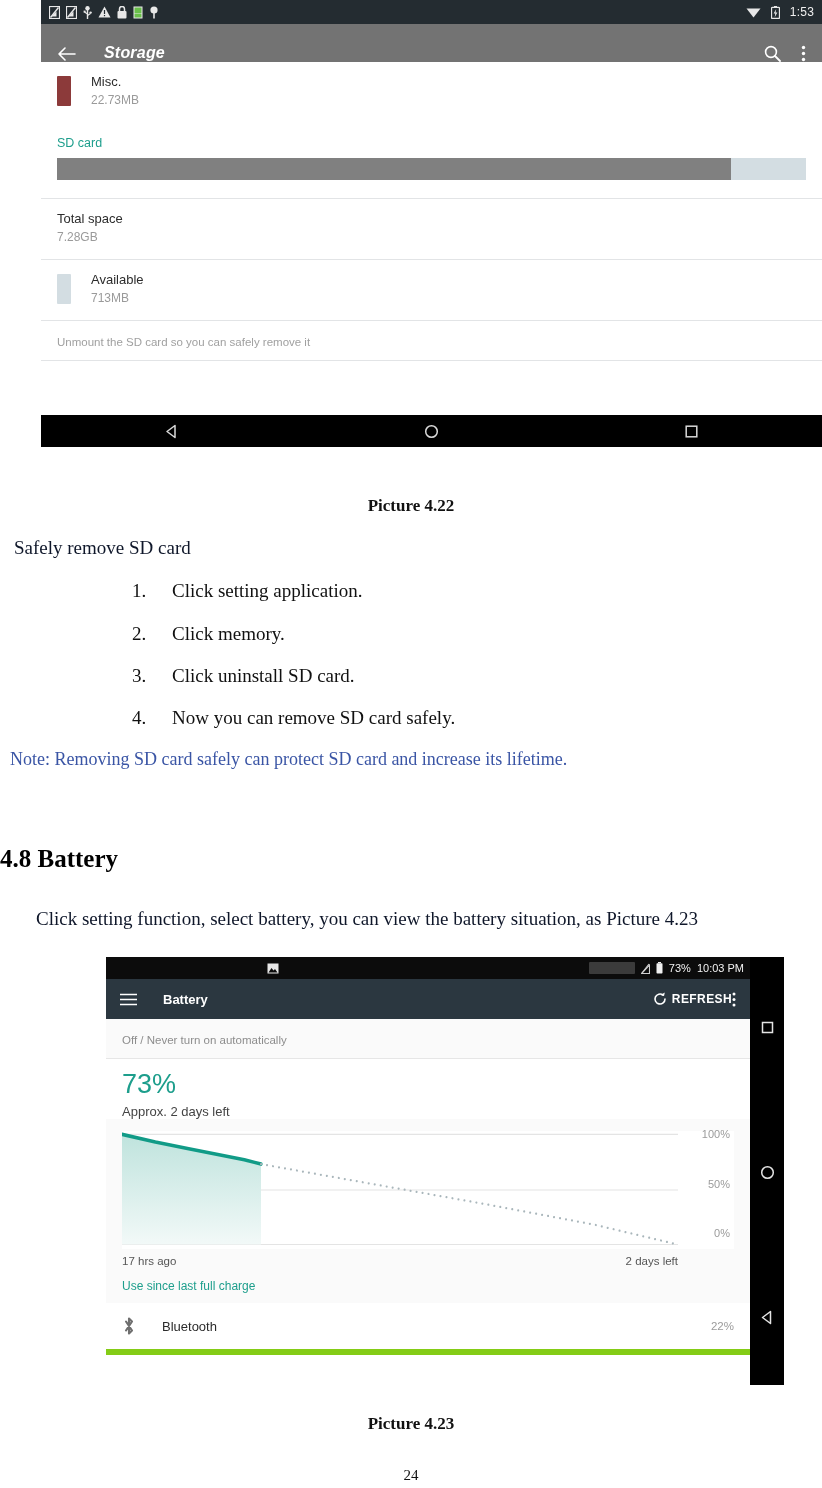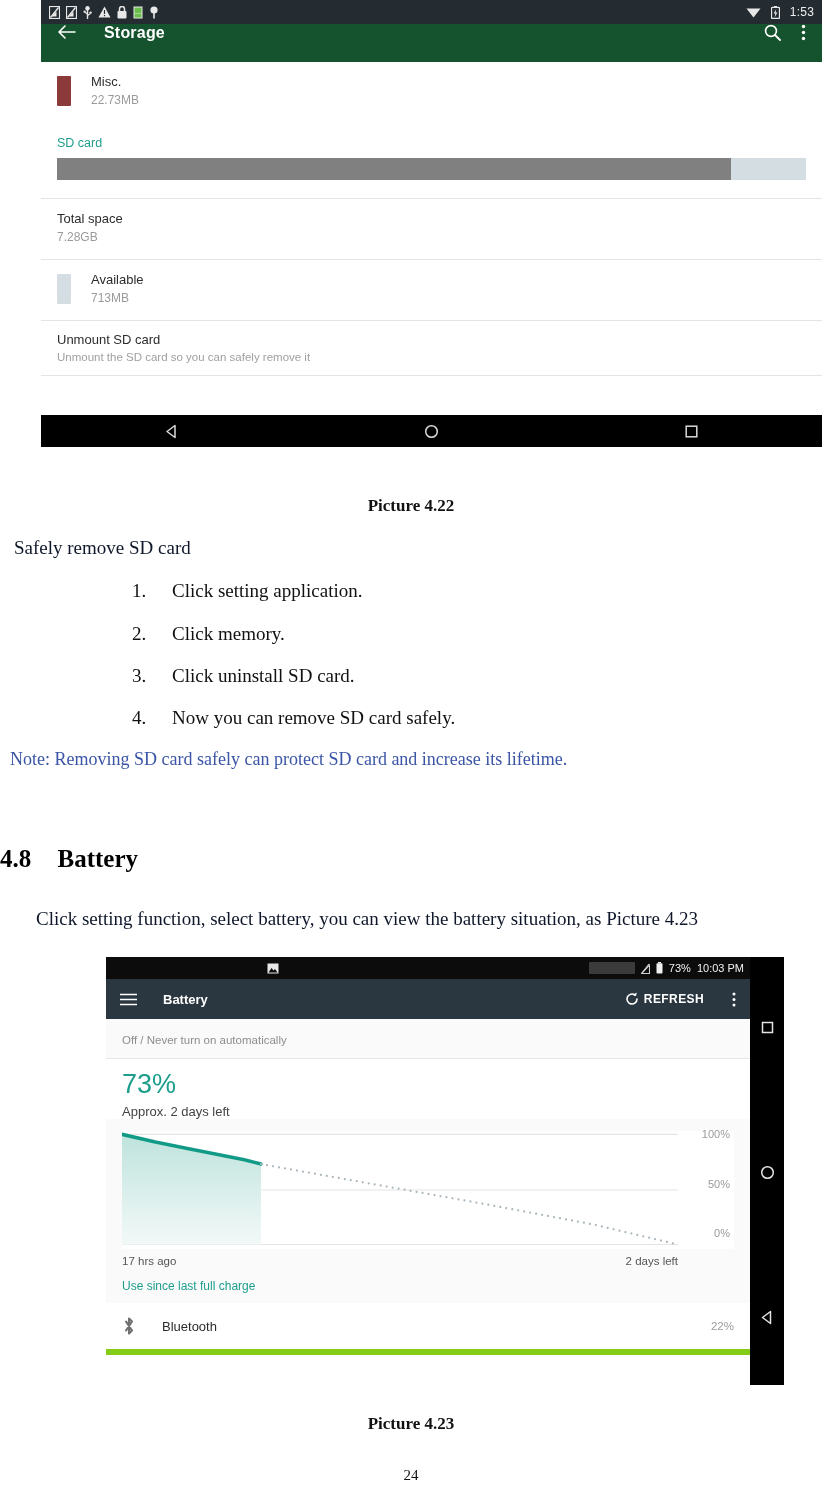--- a/index.html
+++ b/index.html
@@ -23,22 +23,22 @@
     height: 24px; background: #242c31; width: 100%;
     display: flex; align-items: center; padding: 0 8px;
     color: #e9eaea;
   }
   .sb-left { display: flex; align-items: center; gap: 6px; }
   .sb-right { margin-left: auto; display: flex; align-items: center; gap: 10px; }
   .sb-time { font-size: 12px; color: #f0f0f0; letter-spacing: .2px; }
   .ic { display: inline-block; line-height: 0; }
 
   .toolbar {
-    height: 38px; background: #14532d; display: flex; align-items: flex-start;
-    padding: 0 16px; color: #ffffff;
+    height: 38px; background: #737373; display: flex; align-items: flex-end;
+    padding: 0 16px; color: #ffffff; font-style: italic;
   }
   .toolbar .tb-title {
     font-size: 16px; font-weight: bold; margin-left: 28px; letter-spacing: .2px;
   }
   .toolbar .tb-actions { margin-left: auto; display: flex; align-items: center; gap: 20px; }
 
   .stor-body { background: #fff; height: 385px; position: relative; }
   .swatch-row { display: flex; align-items: flex-start; padding: 12px 16px 14px 16px; }
   .swatch {
     width: 14px; height: 30px; border-radius: 1px; margin-right: 20px; margin-top: 2px;
@@ -79,21 +79,21 @@
   }
   .ol-num { width: 40px; }
   .note {
     position: absolute; font-family: "Liberation Serif", serif;
     font-size: 18px; color: #3a55a5;
   }
   .h2 {
     position: absolute; font-family: "Liberation Serif", serif;
     font-weight: bold; font-size: 25px; color: #000;
   }
-  .h2 .num { margin-right: 20px; }
+  .h2 .num { }
   .pagenum {
     position: absolute; left: 0; right: 0; text-align: center;
     font-family: "Liberation Serif", serif; font-size: 15px; color: #111;
   }
 
   
   .shot-battery {
     position: absolute; left: 106px; top: 957px;
     width: 678px; height: 428px; background: #fff;
     font-family: "Liberation Sans", sans-serif; overflow: hidden;
@@ -107,21 +107,21 @@
   .bat-sb-center { margin: 0 auto; display:flex; }
   .bat-sb-right { display: flex; align-items: center; gap: 6px; margin-left:auto; }
   .bat-sb-text { font-size: 11px; color: #f2f2f2; }
   .bat-grey-chip { width: 46px; height: 12px; background: #3b3b3b; border-radius:1px; }
 
   .bat-toolbar {
     height: 40px; background: #2b3740; display: flex; align-items: center;
     padding: 0 14px; color: #fff;
   }
   .bat-toolbar .bt-title { font-size: 13px; font-weight: bold; margin-left: 26px; }
-  .bat-toolbar .bt-actions { margin-left: auto; display: flex; align-items: center; gap: 28px; }
+  .bat-toolbar .bt-actions { margin-left: auto; display: flex; align-items: center; gap: 0; }
   .refresh-btn { display: flex; align-items: center; gap: 5px; font-size: 12px; font-weight: bold; letter-spacing:.4px; }
 
   .bat-body { background: #fafafa; height: calc(100% - 62px); position: relative; }
   .b-saver { padding: 12px 16px 12px 16px; background:#fafafa; border-bottom: 1px solid #e6e6e6; }
   .b-saver-t { font-size: 13px; color: #2b2b2b; }
   .b-saver-s { font-size: 11.5px; color: #8d8d8d; margin-top: 3px; }
 
   .b-pct-wrap { padding: 10px 16px 0 16px; background:#fff; }
   .b-pct { font-size: 27px; color: #1d9e8c; line-height: 30px; }
   .b-approx { font-size: 13px; color: #444; margin-top: 5px; }
@@ -271,21 +271,20 @@
 
       <div class="swatch-row" style="border-bottom:1px solid #e2e4e6">
         <span class="swatch" style="background:#d3dde2"></span>
         <div>
           <div class="s-title">Available</div>
           <div class="s-sub">713MB</div>
         </div>
       </div>
 
       <div class="act-row">
-        <div class="act-title">Unmount SD card</div>
         <div class="act-sub">Unmount the SD card so you can safely remove it</div>
       </div>
 
 
       <div class="navbar-h">
         <span class="nb">
           <svg width="15" height="15" viewBox="0 0 15 15">
               <path d="M11 1.5 L3 7.5 L11 13.5 Z" fill="none" stroke="#d9d9d9" stroke-width="1.5" stroke-linejoin="round"></path>
             </svg>
         </span>

